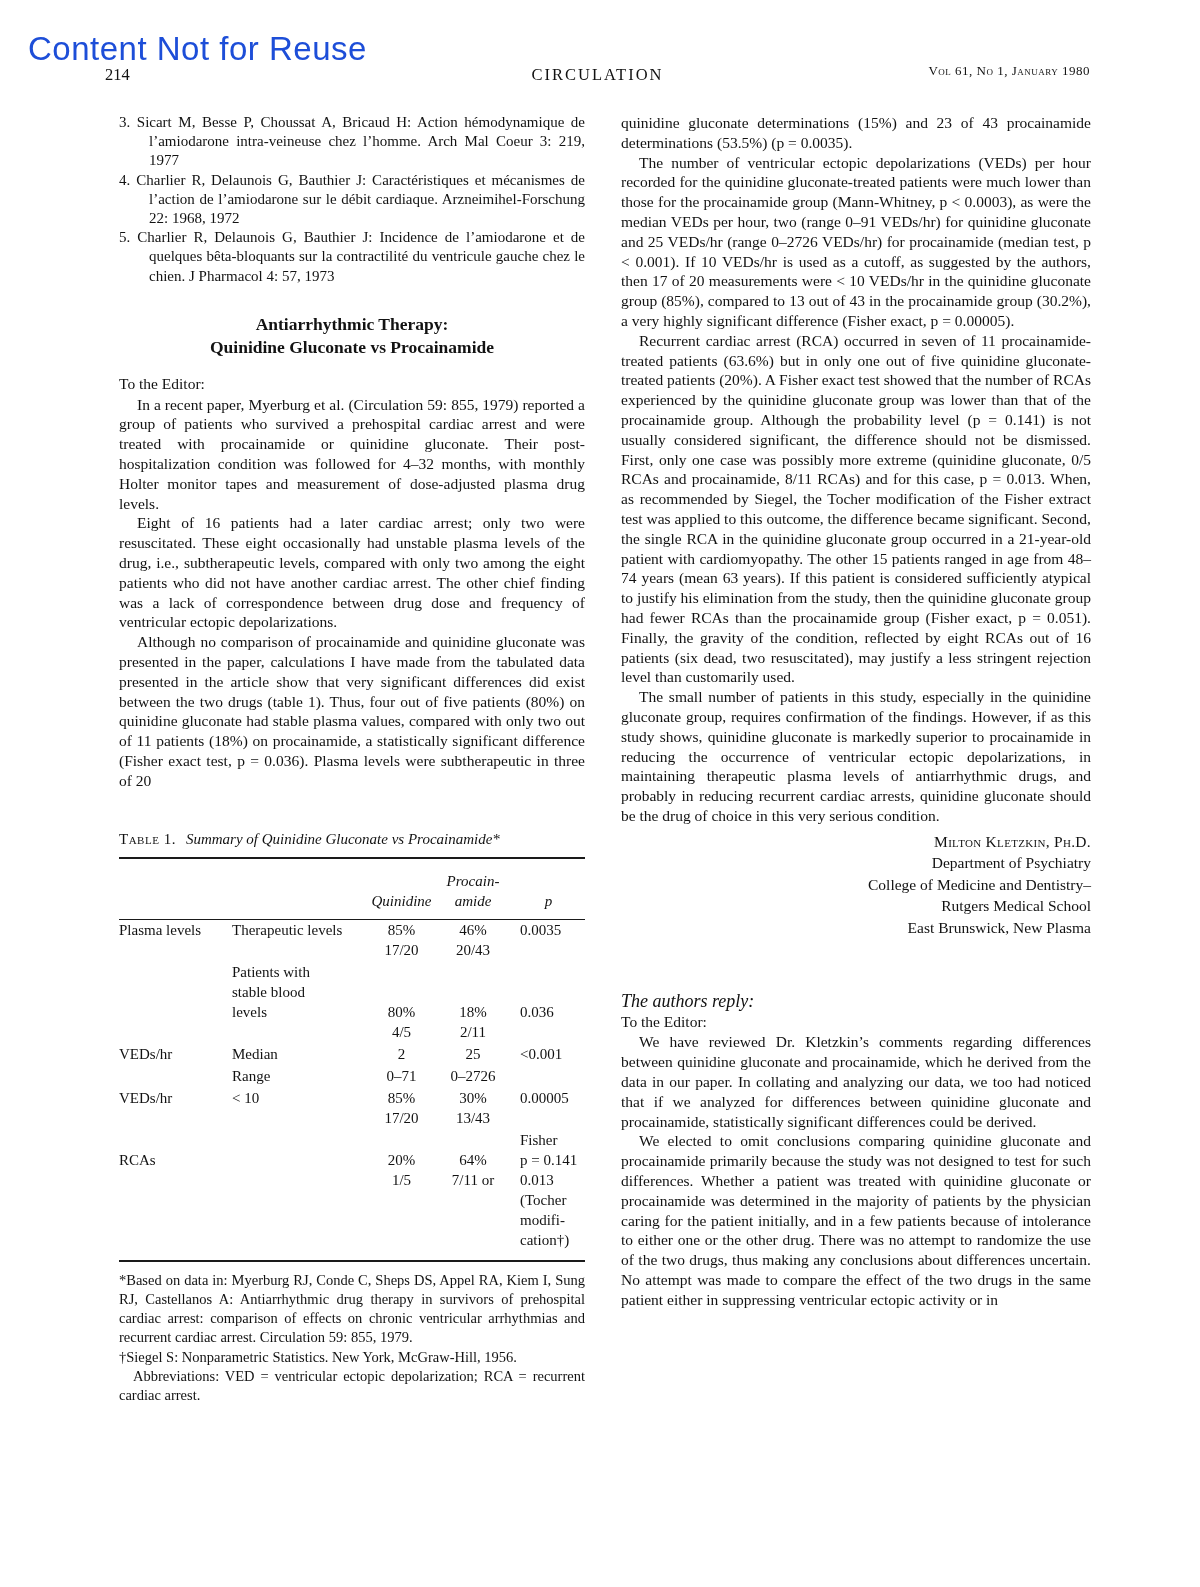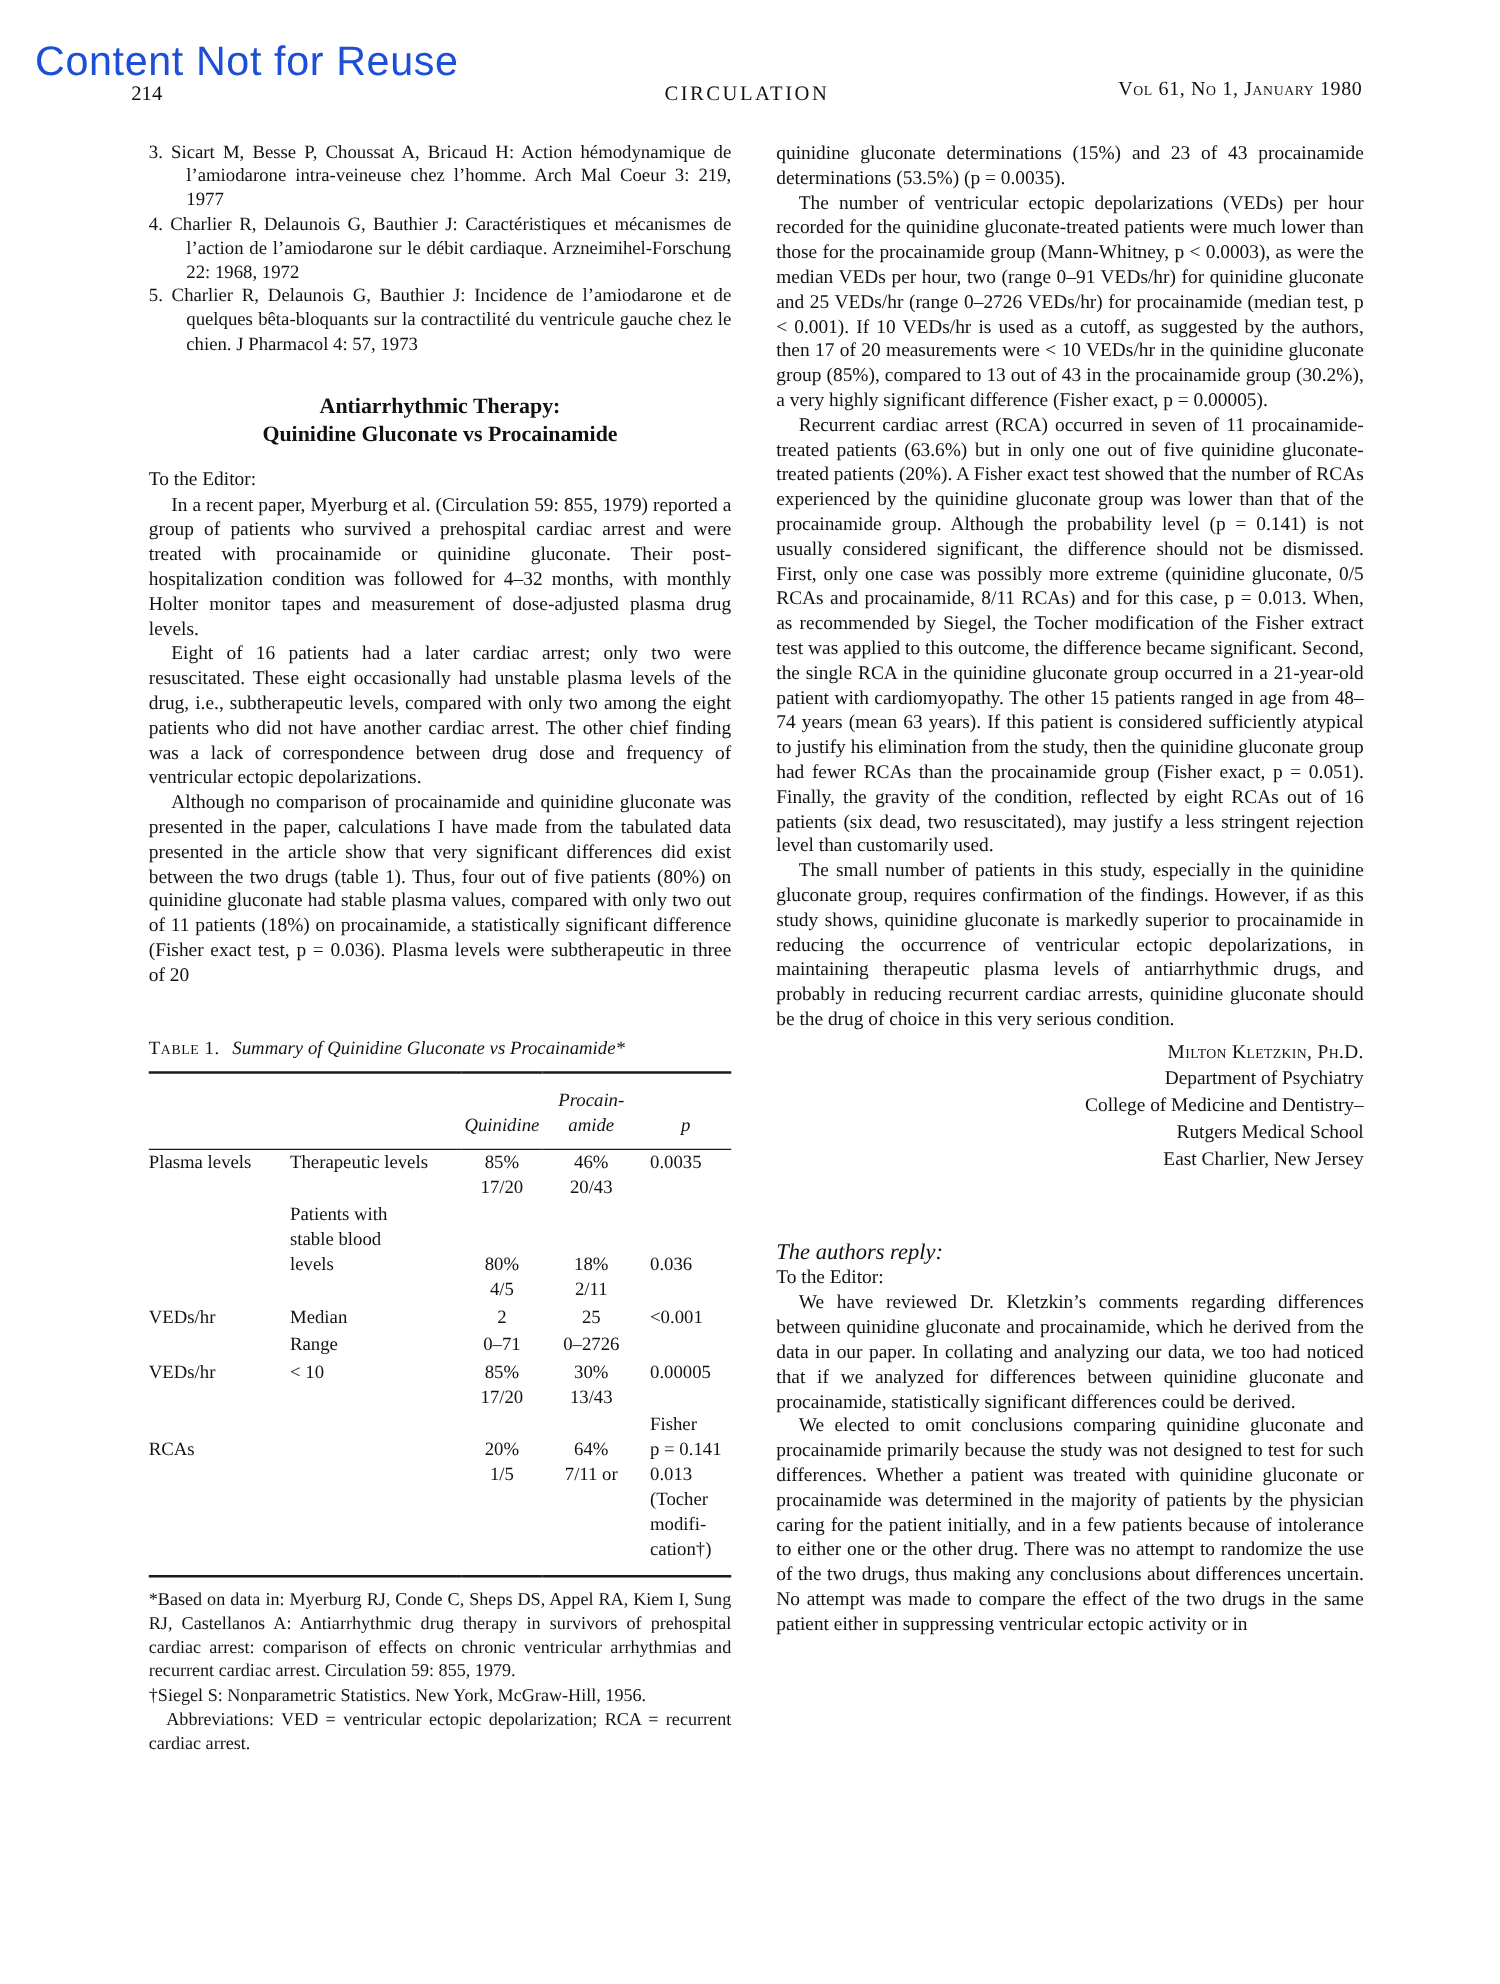--- a/index.html
+++ b/index.html
@@ -12,21 +12,21 @@
     font-family:"Liberation Sans", sans-serif; font-size:33px; color:#1d4ed8;
     letter-spacing:0.5px;
     text-align:center;
   }
   .page-header {
     position:absolute; left:105px; right:110px; top:63px; height:24px;
     font-size:16.5px;
   }
   .page-num { position:absolute; left:0; top:2px; }
   .journal  { position:absolute; left:50%; transform:translateX(-50%); top:2px; letter-spacing:2px; }
-  .issue    { position:absolute; right:0; top:0; font-variant:small-caps; font-size:16px; letter-spacing:0.5px; }
+  .issue    { position:absolute; right:0; top:0; font-variant:small-caps; font-size:13px; letter-spacing:0.5px; }
 
   .col { position:absolute; top:113px; }
   .col-left  { left:119px; width:466px; }
   .col-right { left:621px; width:470px; }
 
   
   .ref {
     margin:0; font-size:15px; line-height:19.2px; text-align:justify;
     padding-left:30px; text-indent:-30px;
   }
@@ -206,21 +206,21 @@
     <p class="para no-indent">quinidine gluconate determinations (15%) and 23 of 43 procainamide determinations (53.5%) (p = 0.0035).</p>
     <p class="para">The number of ventricular ectopic depolarizations (VEDs) per hour recorded for the quinidine gluconate-treated patients were much lower than those for the procainamide group (Mann-Whitney, p &lt; 0.0003), as were the median VEDs per hour, two (range 0–91 VEDs/hr) for quinidine gluconate and 25 VEDs/hr (range 0–2726 VEDs/hr) for procainamide (median test, p &lt; 0.001). If 10 VEDs/hr is used as a cutoff, as suggested by the authors, then 17 of 20 measurements were &lt; 10 VEDs/hr in the quinidine gluconate group (85%), compared to 13 out of 43 in the procainamide group (30.2%), a very highly significant difference (Fisher exact, p = 0.00005).</p>
     <p class="para">Recurrent cardiac arrest (RCA) occurred in seven of 11 procainamide-treated patients (63.6%) but in only one out of five quinidine gluconate-treated patients (20%). A Fisher exact test showed that the number of RCAs experienced by the quinidine gluconate group was lower than that of the procainamide group. Although the probability level (p = 0.141) is not usually considered significant, the difference should not be dismissed. First, only one case was possibly more extreme (quinidine gluconate, 0/5 RCAs and procainamide, 8/11 RCAs) and for this case, p = 0.013. When, as recommended by Siegel, the Tocher modification of the Fisher extract test was applied to this outcome, the difference became significant. Second, the single RCA in the quinidine gluconate group occurred in a 21-year-old patient with cardiomyopathy. The other 15 patients ranged in age from 48–74 years (mean 63 years). If this patient is considered sufficiently atypical to justify his elimination from the study, then the quinidine gluconate group had fewer RCAs than the procainamide group (Fisher exact, p = 0.051). Finally, the gravity of the condition, reflected by eight RCAs out of 16 patients (six dead, two resuscitated), may justify a less stringent rejection level than customarily used.</p>
     <p class="para">The small number of patients in this study, especially in the quinidine gluconate group, requires confirmation of the findings. However, if as this study shows, quinidine gluconate is markedly superior to procainamide in reducing the occurrence of ventricular ectopic depolarizations, in maintaining therapeutic plasma levels of antiarrhythmic drugs, and probably in reducing recurrent cardiac arrests, quinidine gluconate should be the drug of choice in this very serious condition.</p>
 
     <div class="signature">
       <div class="sig-name">Milton Kletzkin, Ph.D.</div>
       <div>Department of Psychiatry</div>
       <div>College of Medicine and Dentistry–</div>
       <div>Rutgers Medical School</div>
-      <div>East Charlier, New Jersey</div>
+      <div>East Brunswick, New Plasma</div>
     </div>
 
     <div class="reply-block">
       <p class="reply-lead">The authors reply:</p>
       <p class="salutation">To the Editor:</p>
       <p class="para">We have reviewed Dr. Kletzkin’s comments regarding differences between quinidine gluconate and procainamide, which he derived from the data in our paper. In collating and analyzing our data, we too had noticed that if we analyzed for differences between quinidine gluconate and procainamide, statistically significant differences could be derived.</p>
       <p class="para">We elected to omit conclusions comparing quinidine gluconate and procainamide primarily because the study was not designed to test for such differences. Whether a patient was treated with quinidine gluconate or procainamide was determined in the majority of patients by the physician caring for the patient initially, and in a few patients because of intolerance to either one or the other drug. There was no attempt to randomize the use of the two drugs, thus making any conclusions about differences uncertain. No attempt was made to compare the effect of the two drugs in the same patient either in suppressing ventricular ectopic activity or in</p>
     </div>
   </div>
 

